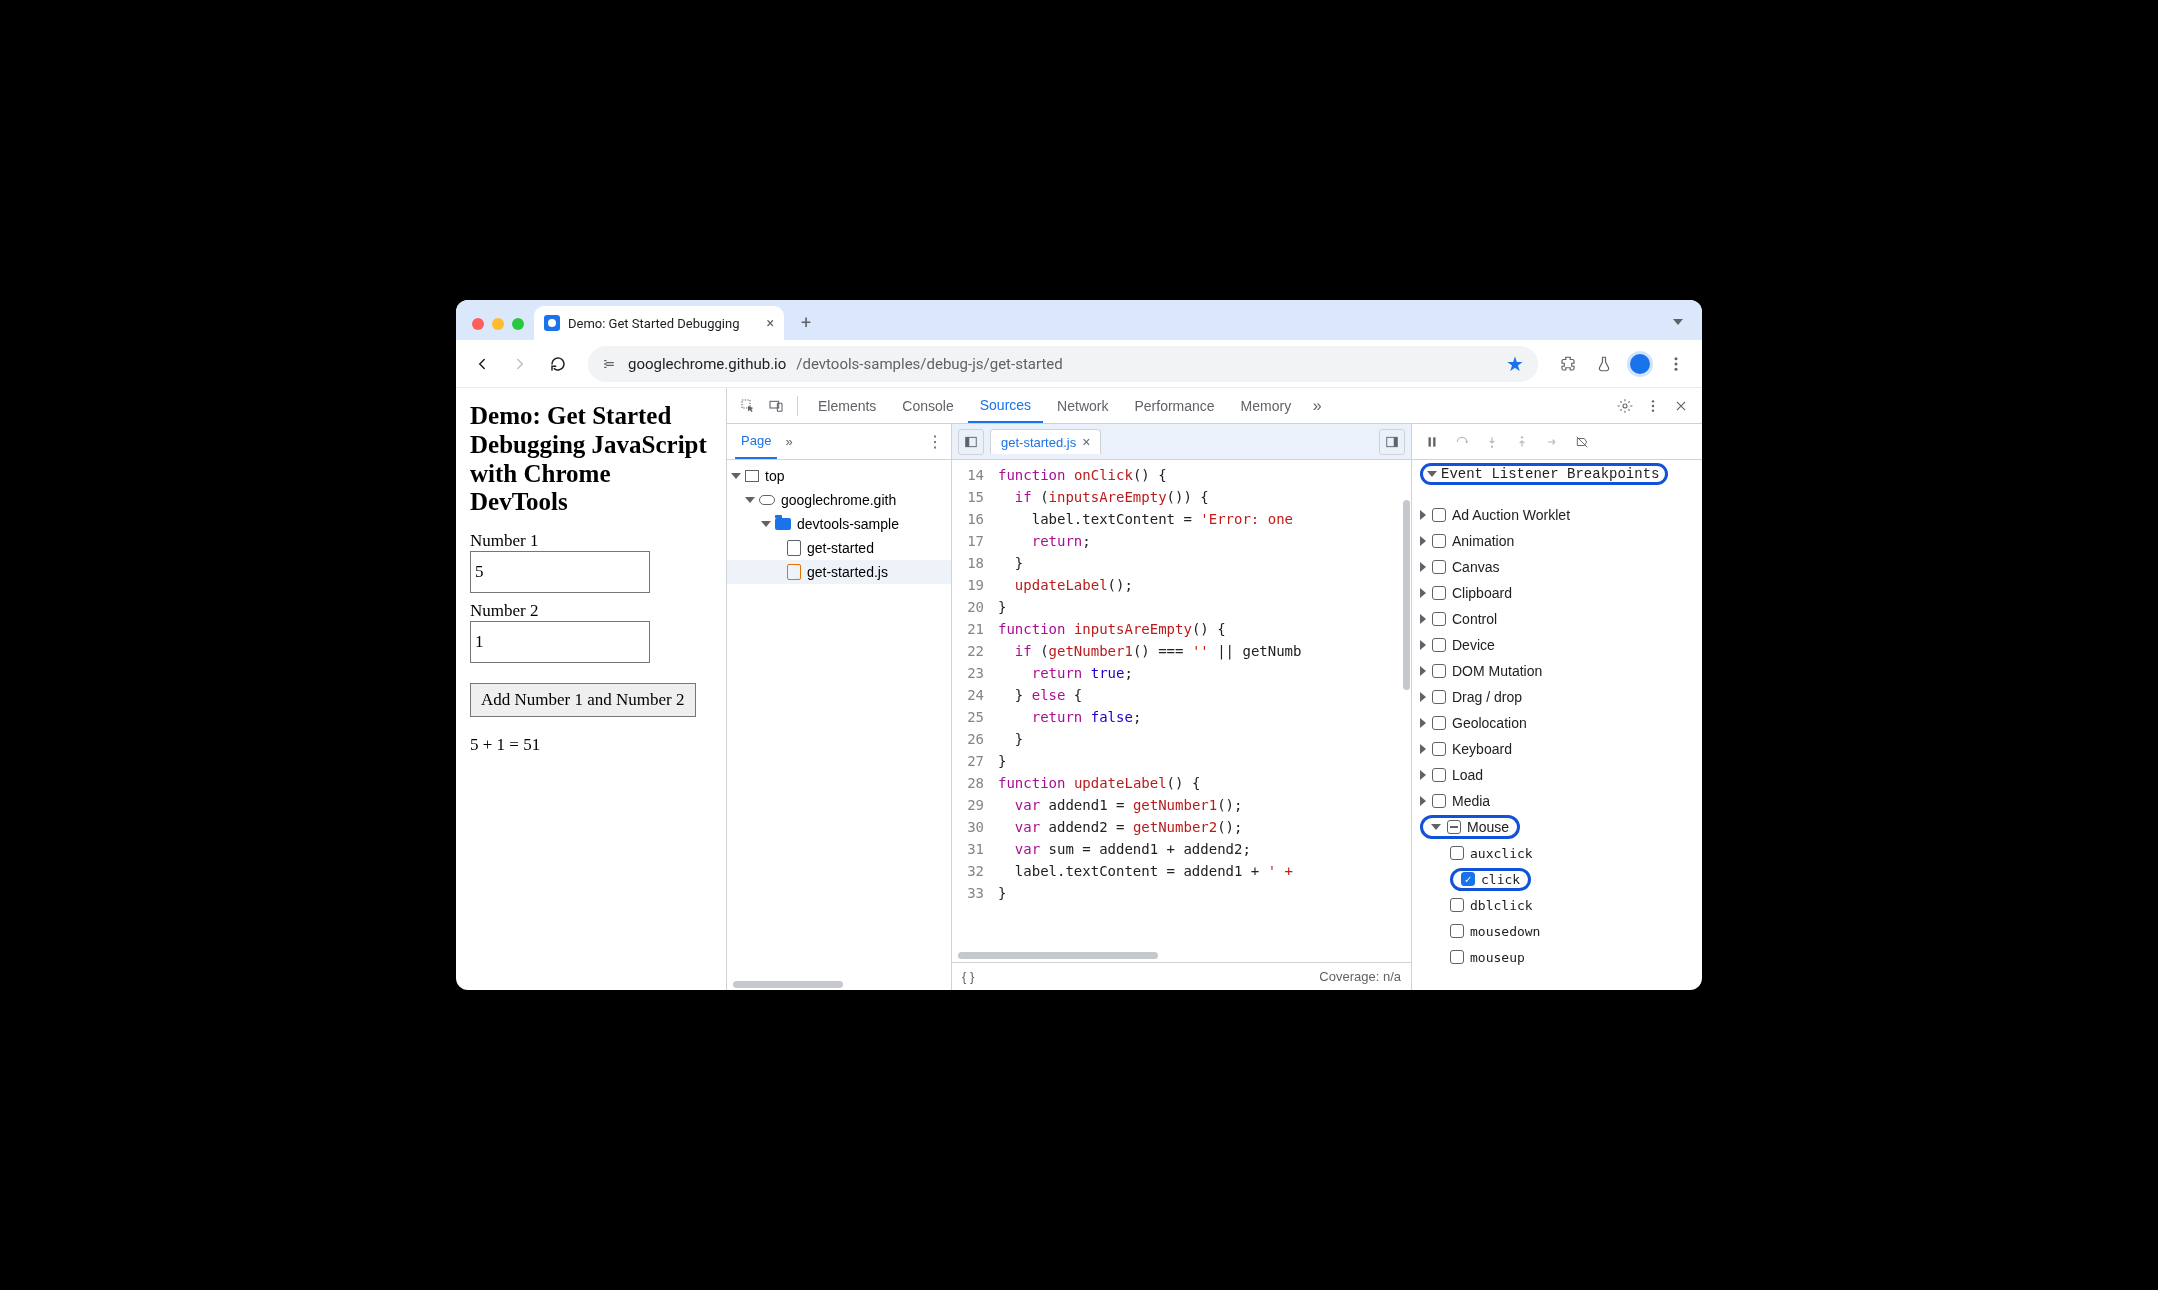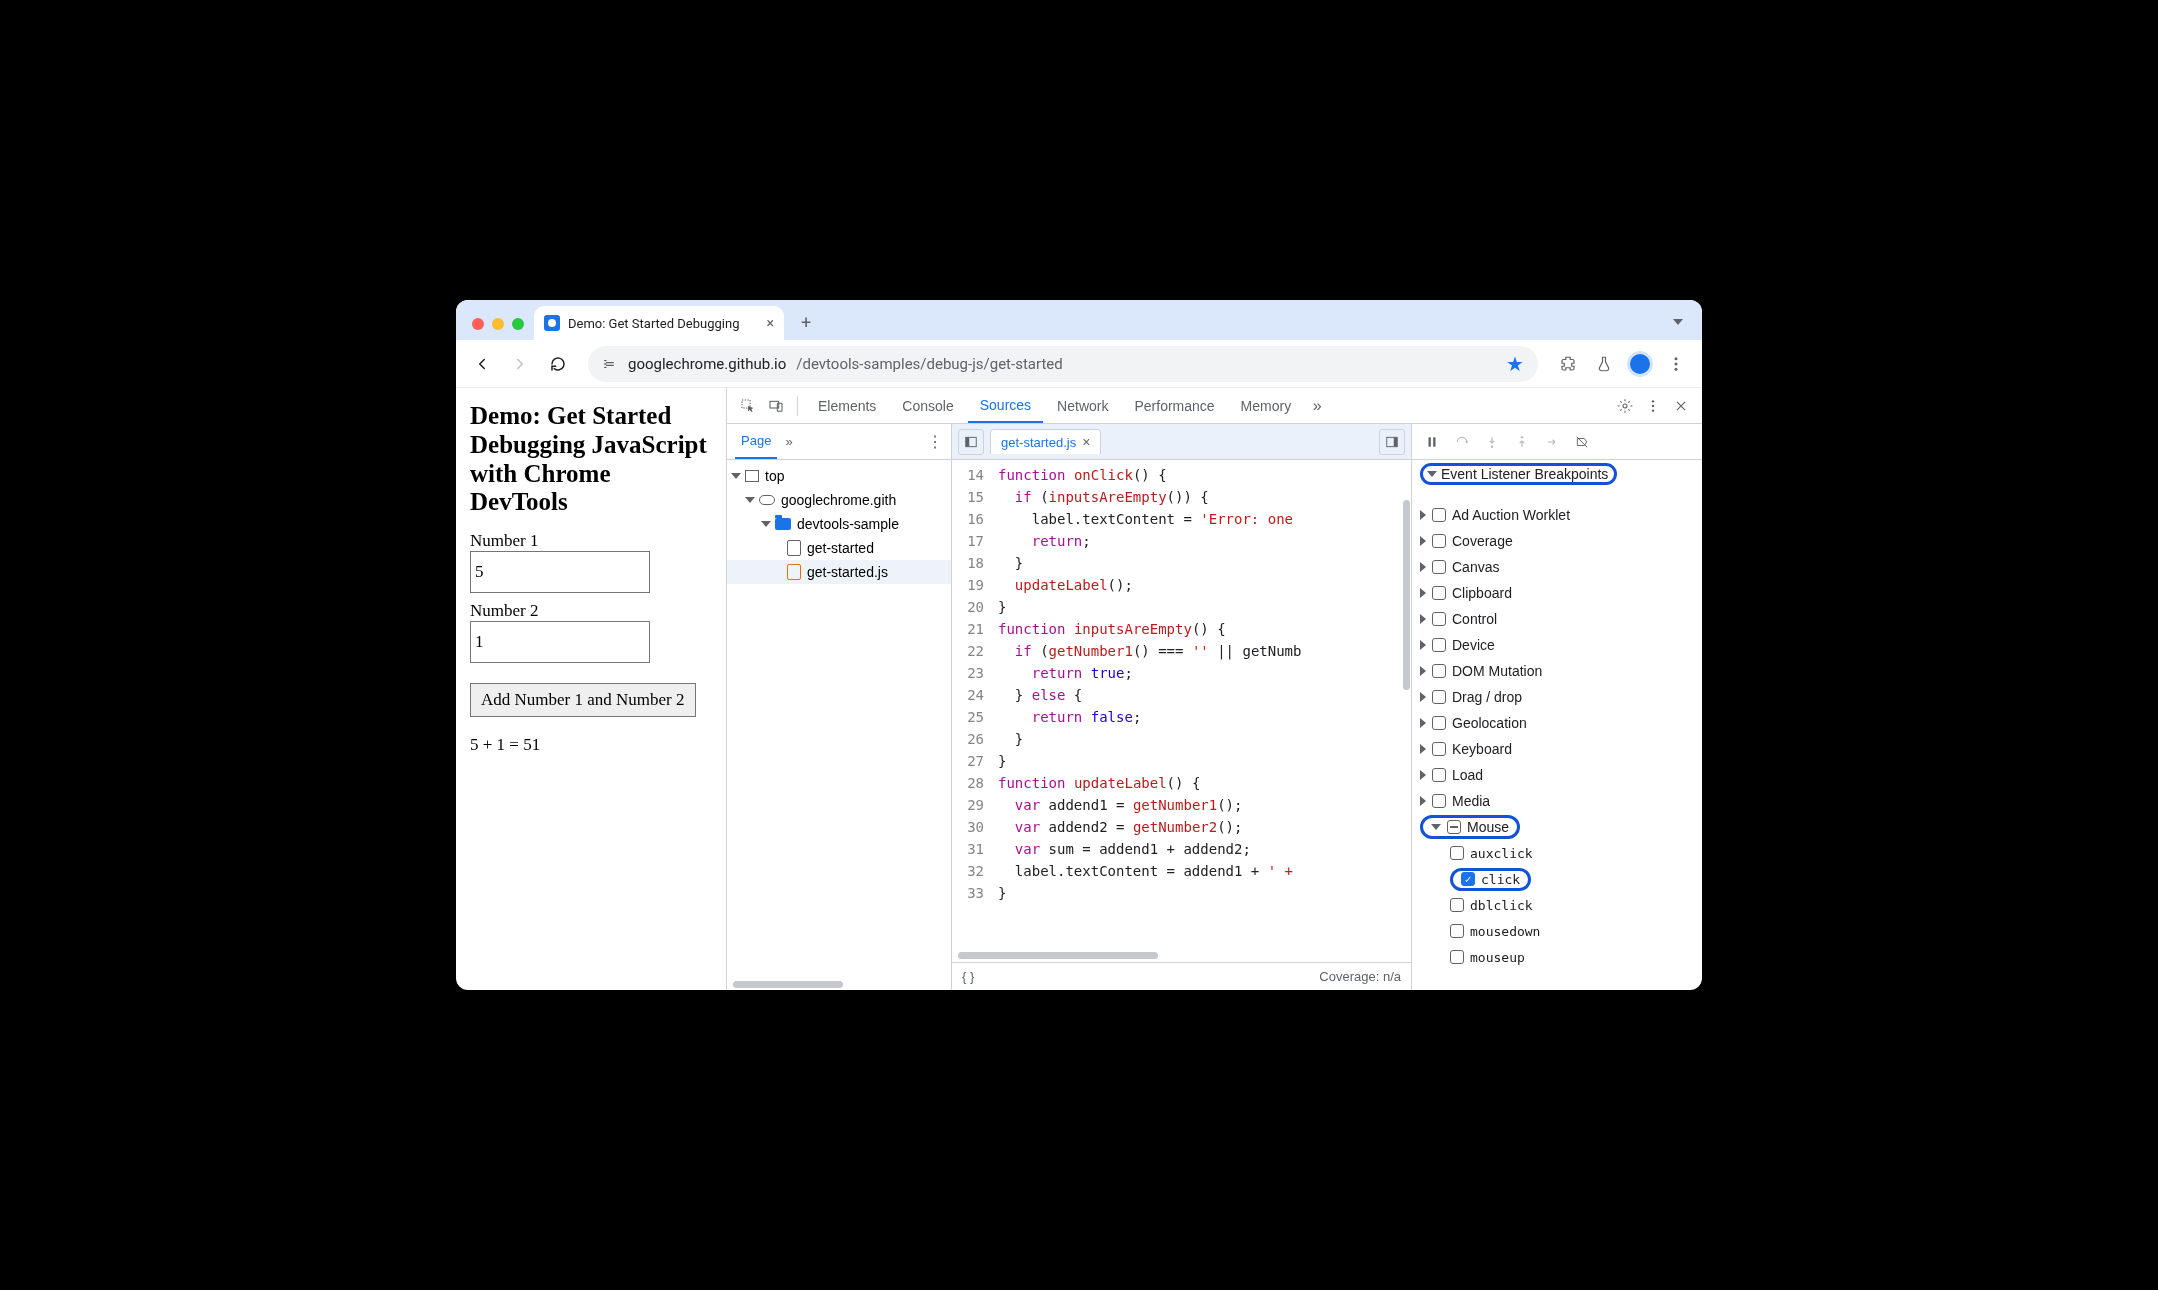--- a/index.html
+++ b/index.html
@@ -132,21 +132,21 @@
 .editor-status .cov{margin-left:auto;}
 
 
 .debugger{ width:290px; display:flex;flex-direction:column;overflow:hidden;}
 .dbg-controls{height:36px;border-bottom:1px solid #cfd3d8;display:flex;align-items:center;gap:6px;padding:0 8px;color:#5f6368;}
 .dbg-controls .ctl{width:24px;height:24px;display:flex;align-items:center;justify-content:center;}
 .dbg-controls .ctl.dim{opacity:.45;}
 .dbg-section-head{
   height:28px;display:flex;align-items:center;gap:6px;padding:0 8px;color:#202124;font-size:14px;background:#fff;
 }
-.highlight-oval{border:3px solid #1152d9;border-radius:18px;padding:0 6px;}
+.highlight-oval{border:3px solid #1152d9;border-radius:18px;padding:0 6px;font-family:Liberation Mono, monospace;}
 .dbg-list{ overflow:auto; padding:2px 0;margin-top:12px;}
 .dbg-row{ display:flex;align-items:center;gap:6px;height:26px;padding-left:8px;font-size:14px;color:#202124;}
 .dbg-row .tri-r{width:0;height:0;border-top:5px solid transparent;border-bottom:5px solid transparent;border-left:6px solid #5f6368;}
 .dbg-row .tri-d{width:0;height:0;border-left:5px solid transparent;border-right:5px solid transparent;border-top:6px solid #5f6368;}
 .cb{width:14px;height:14px;border:1.5px solid #5f6368;border-radius:3px;display:inline-flex;align-items:center;justify-content:center;flex-shrink:0;}
 .cb.checked{background:#1a73e8;border-color:#1a73e8;color:#fff;font-size:11px;}
 .cb.mixed::after{content:"";width:8px;height:2px;background:#5f6368;}
 .sub{padding-left:38px;font-family:Menlo,Consolas,monospace;font-size:13px;}
 .sub-hl{display:inline-flex;align-items:center;gap:6px;border:3px solid #1152d9;border-radius:14px;padding:1px 8px;}
 .mouse-hl{display:inline-flex;align-items:center;gap:6px;border:3px solid #1152d9;border-radius:14px;padding:1px 8px;}
@@ -436,21 +436,21 @@
           </div>
           <div class="dbg-list" id="dbg-list">
               <div class="dbg-row">
                 <span class="tri-r"></span>
                 <span class="cb"></span>
                 <span>Ad Auction Worklet</span>
               </div>
               <div class="dbg-row">
                 <span class="tri-r"></span>
                 <span class="cb"></span>
-                <span>Coverage</span>
+                <span>Animation</span>
               </div>
               <div class="dbg-row">
                 <span class="tri-r"></span>
                 <span class="cb"></span>
                 <span>Canvas</span>
               </div>
               <div class="dbg-row">
                 <span class="tri-r"></span>
                 <span class="cb"></span>
                 <span>Clipboard</span>

